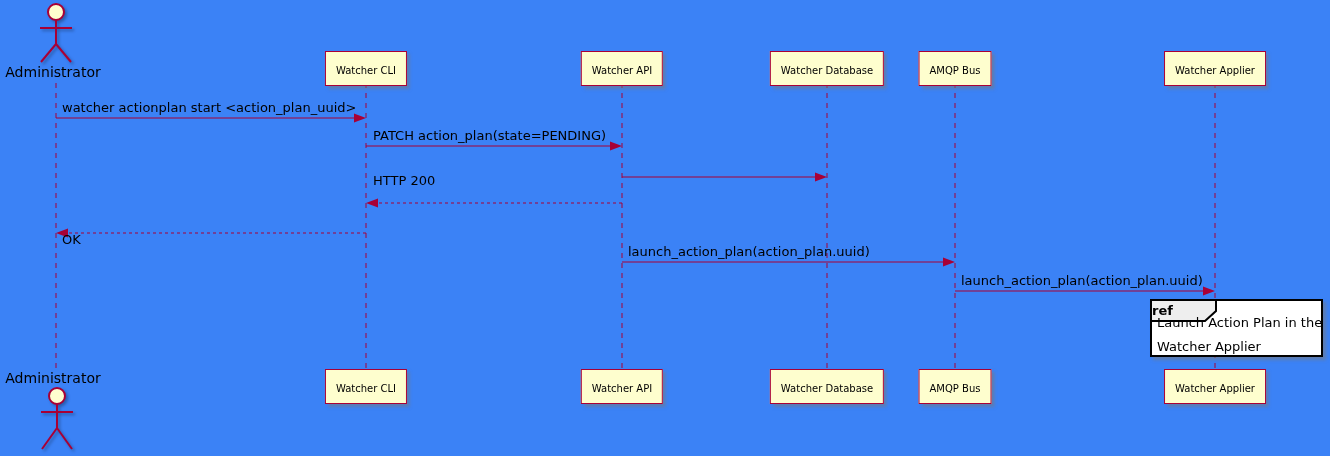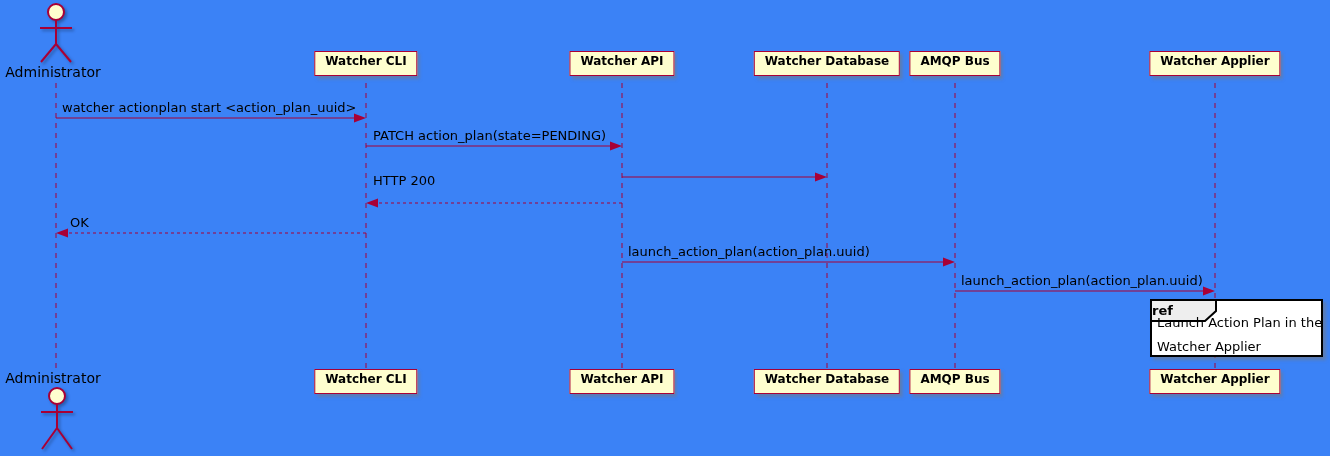--- a/index.html
+++ b/index.html
@@ -13,26 +13,25 @@
     overflow: hidden;
   }
   .layer { position: absolute; left: 0; top: 0; z-index: 1; }
 
   .participant-box {
     position: absolute;
     transform: translateX(-50%);
     background: #FEFECE;
     border: 1.6px solid #A80036;
     box-shadow: 3px 3px 3px rgba(120,120,120,0.55);
-    padding: 0 10px 5px 10px;
-    font-size: 12px;
+    padding: 10px 10px 5px 10px;
+    font-size: 10px;
     line-height: 18px;
     white-space: nowrap;
     z-index: 3;
-    font-weight: bold;
   }
   .actor-label {
     position: absolute;
     transform: translateX(-50%);
     font-size: 14px;
     line-height: 15px;
     white-space: nowrap;
     z-index: 3;
   }
   .msg-label {
@@ -139,21 +138,21 @@
 
   <div class="participant-box" style="left:366px;  top:369px;">Watcher CLI</div>
   <div class="participant-box" style="left:622px;  top:369px;">Watcher API</div>
   <div class="participant-box" style="left:827px;  top:369px;">Watcher Database</div>
   <div class="participant-box" style="left:955px;  top:369px;">AMQP Bus</div>
   <div class="participant-box" style="left:1215px; top:369px;">Watcher Applier</div>
 
   <div class="msg-label" style="left:373px; top:128px;">PATCH action_plan(state=PENDING)</div>
   <div class="msg-label" style="left:62px;  top:100px;">watcher actionplan start &lt;action_plan_uuid&gt;</div>
   <div class="msg-label" style="left:373px; top:173px;">HTTP 200</div>
-  <div class="msg-label" style="left:62px;  top:215px;margin-left:8px;">OK</div>
+  <div class="msg-label" style="left:62px;  top:232px;">OK</div>
   <div class="msg-label" style="left:628px; top:244px;">launch_action_plan(action_plan.uuid)</div>
   <div class="msg-label" style="left:961px; top:273px;">launch_action_plan(action_plan.uuid)</div>
 
   <div class="ref-box">
     <svg class="ref-tab" width="70" height="24" viewBox="0 0 70 24">
       <path d="M1,1 H66 V12 L55,22 H1 Z" fill="#EEEEEE" stroke="#000000" stroke-width="2"></path>
     </svg>
     <span class="ref-keyword">ref</span>
     <div class="ref-line ref-line-1">Launch Action Plan in the</div>
     <div class="ref-line ref-line-2">Watcher Applier</div>

